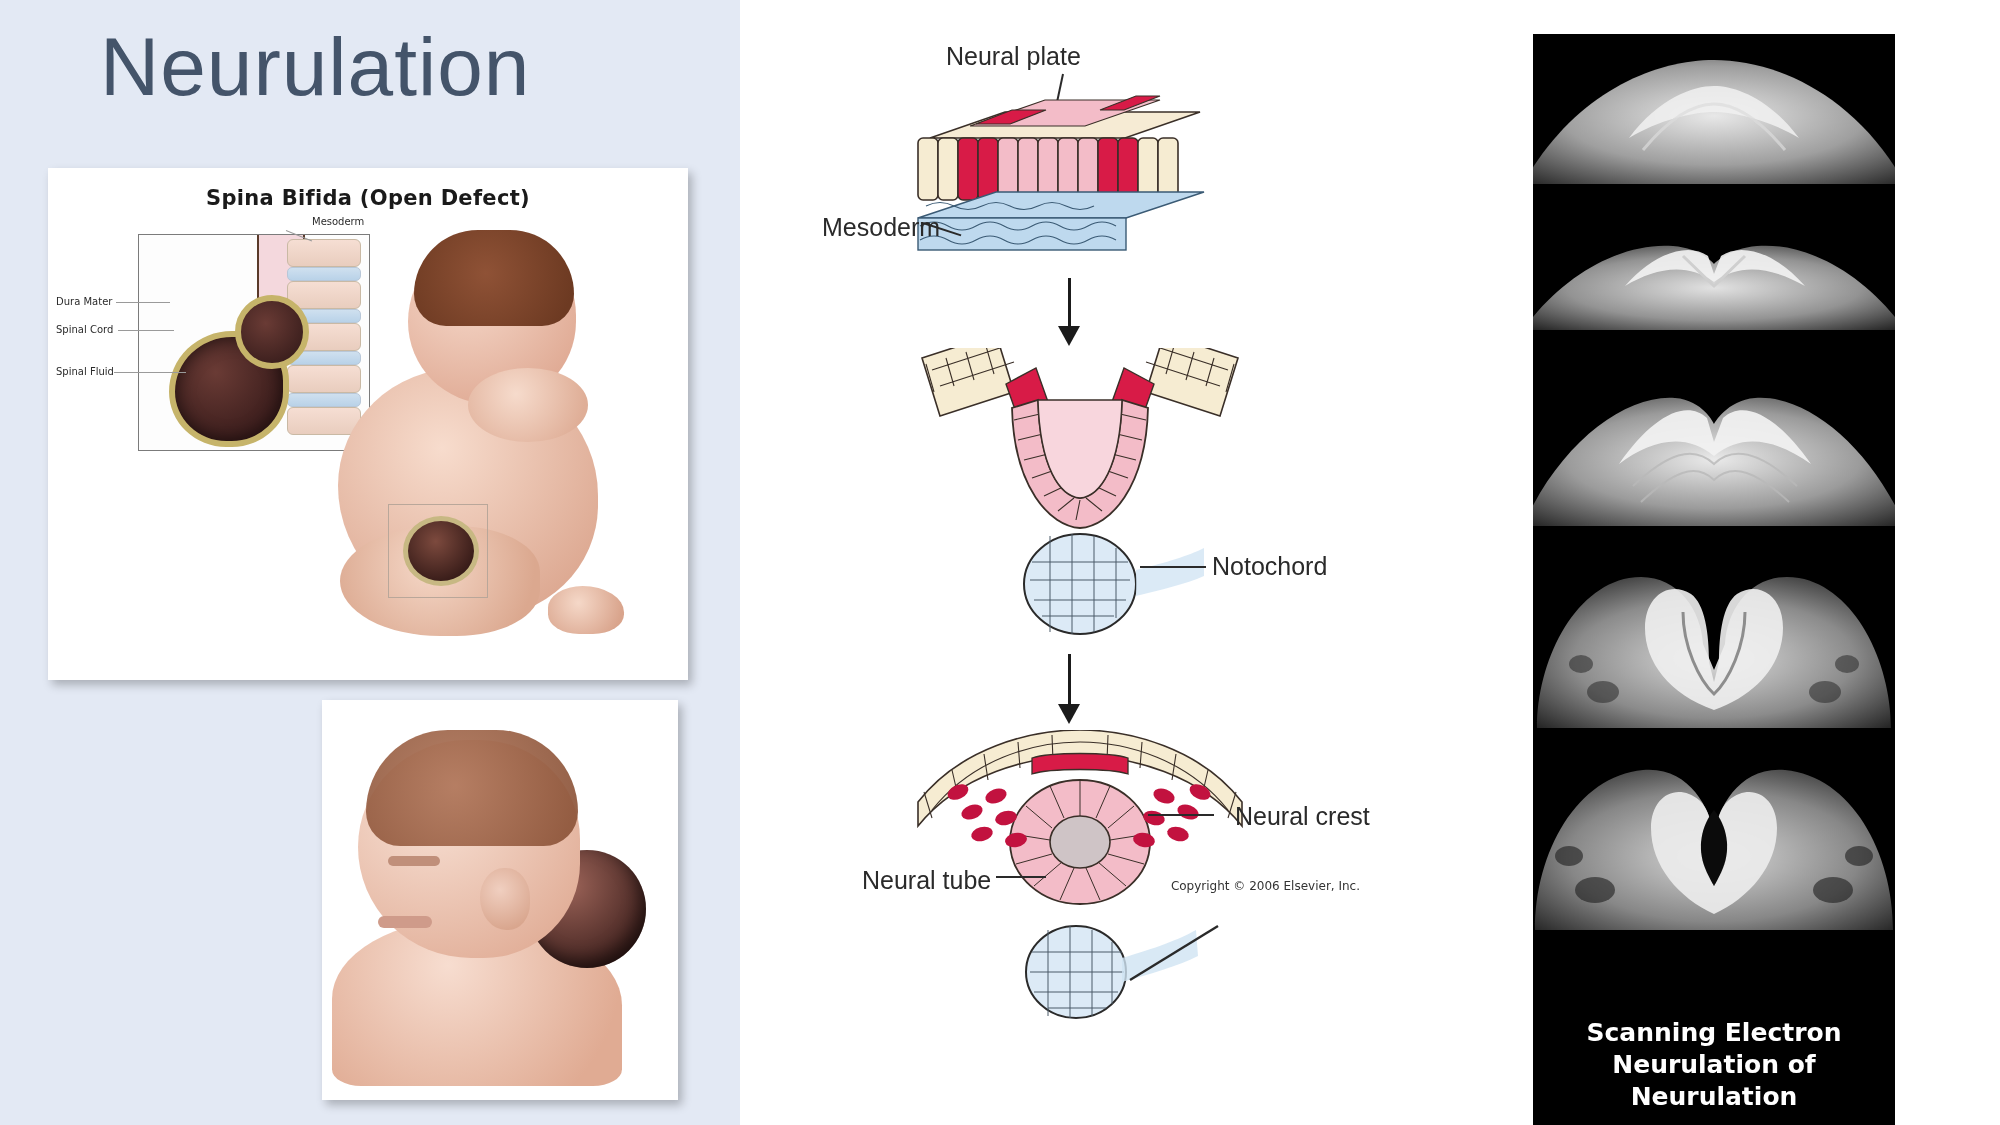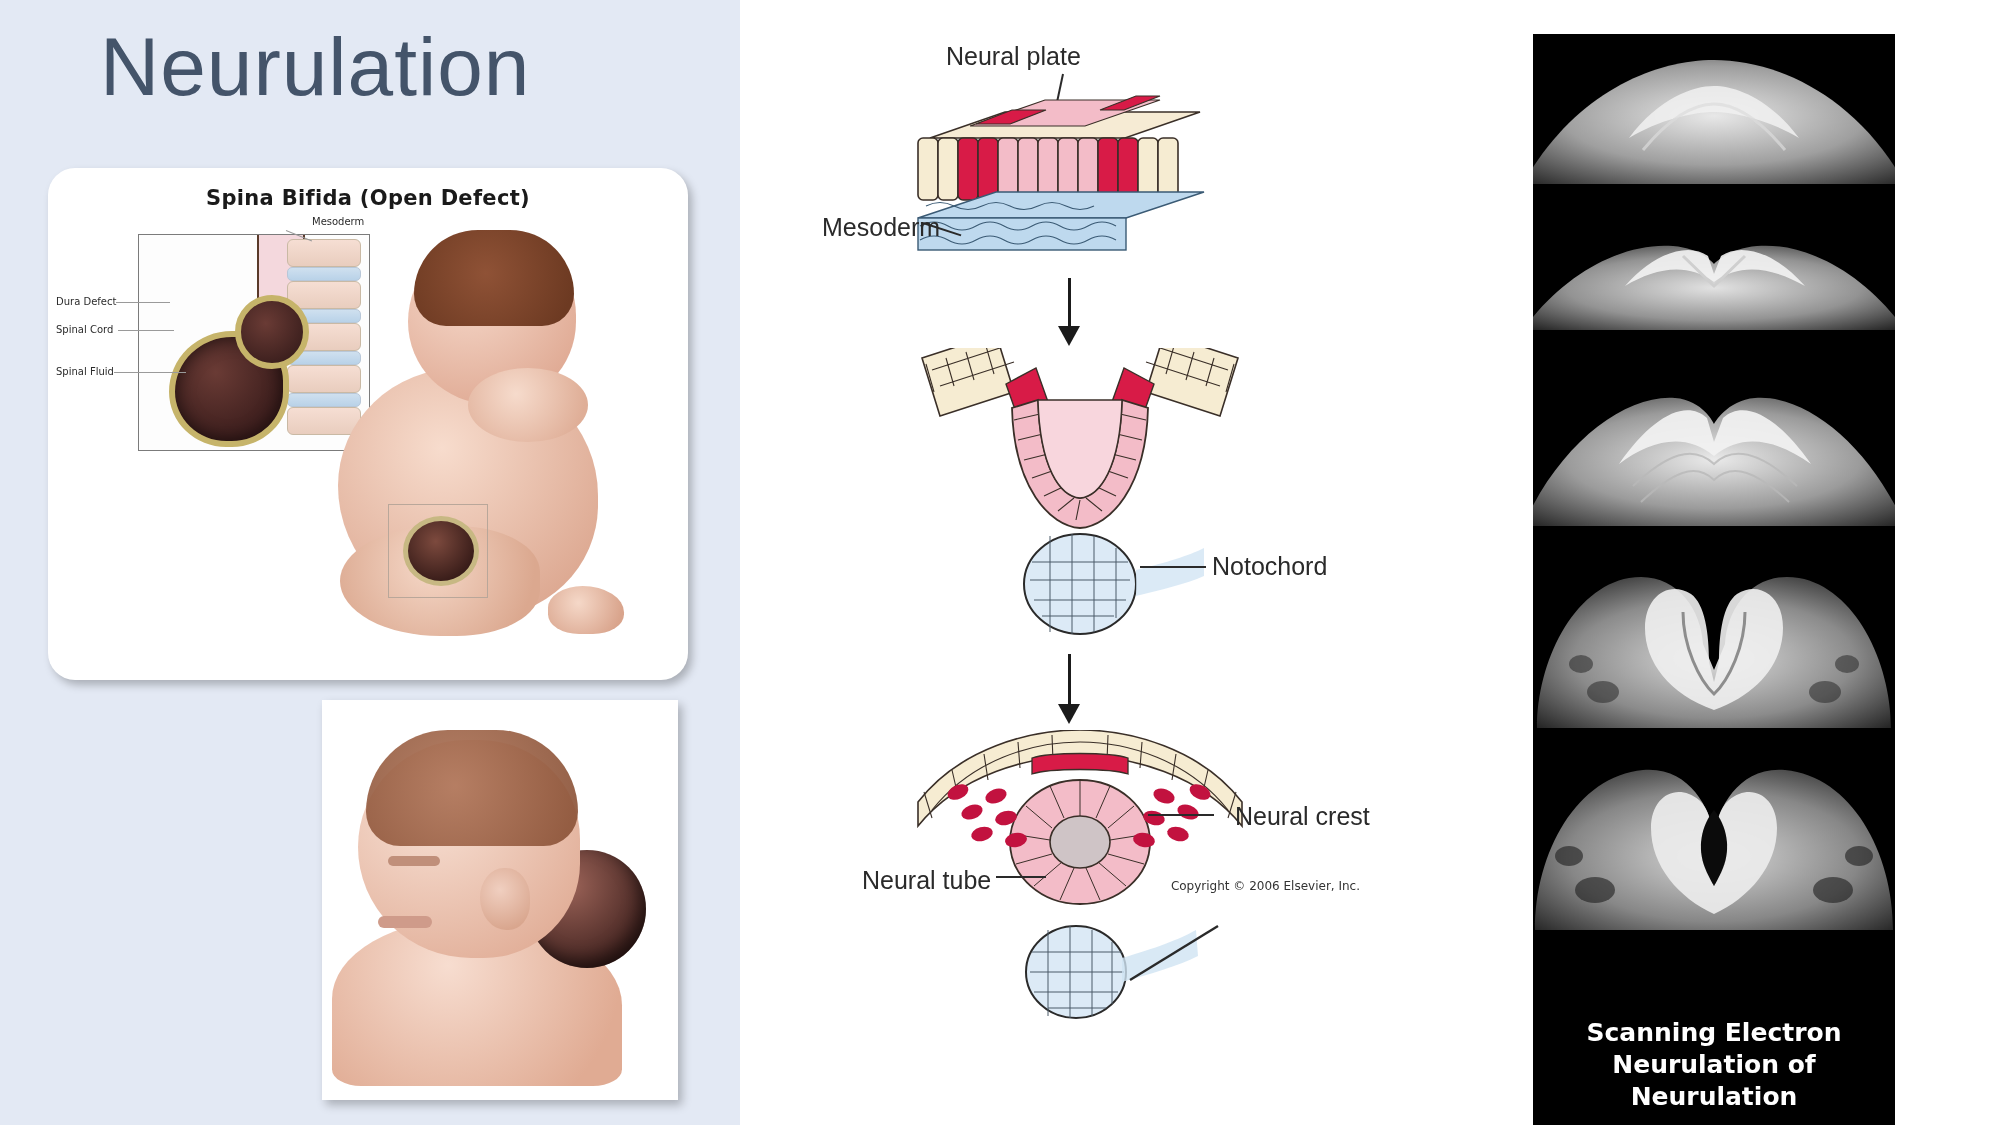--- a/index.html
+++ b/index.html
@@ -16,21 +16,21 @@
   .title{
     position:absolute;left:100px;top:22px;
     font-size:82px;font-weight:400;color:#44546a;
     letter-spacing:1px;line-height:1.1;white-space:nowrap;
   }
 
   
   .photo{position:absolute;background:#ffffff;box-shadow:4px 5px 9px rgba(0,0,0,.25);overflow:hidden;}
 
   
-  #spina{left:48px;top:168px;width:640px;height:512px;border-radius:27px;}
+  #spina{left:48px;top:168px;width:640px;height:512px;}
   .sb-title{
     position:absolute;left:0;right:0;top:18px;text-align:center;
     font-family:"DejaVu Sans",sans-serif;
     font-size:21px;font-weight:700;color:#1a1a1a;letter-spacing:.3px;
   }
   .sb-box{position:absolute;left:90px;top:66px;width:230px;height:215px;border:1.5px solid #7b7b7b;background:#fdfdfd;overflow:hidden;}
   .sb-lab{position:absolute;font-family:"DejaVu Sans",sans-serif;font-size:10px;color:#2b2b2b;white-space:nowrap;}
   .lead{position:absolute;background:#9a9a9a;height:1px;transform-origin:left center;}
   
   .vert{position:absolute;right:8px;width:72px;height:26px;border:1px solid #c9b9a4;border-radius:6px;
@@ -114,21 +114,21 @@
       <div class="disc" style="top:74px"></div>
       <div class="vert" style="top:88px"></div>
       <div class="disc" style="top:116px"></div>
       <div class="vert" style="top:130px"></div>
       <div class="disc" style="top:158px"></div>
       <div class="vert" style="top:172px"></div>
       <div class="sb-sac"></div>
       <div class="sb-sac2"></div>
     </div>
 
-    <div class="sb-lab" style="left:8px;top:128px">Dura Defect</div>
+    <div class="sb-lab" style="left:8px;top:128px">Dura Mater</div>
     <div class="sb-lab" style="left:8px;top:156px">Spinal Cord</div>
     <div class="sb-lab" style="left:8px;top:198px">Spinal Fluid</div>
     <div class="sb-lab" style="left:264px;top:48px">Mesoderm</div>
 
     <div class="lead" style="left:68px;top:134px;width:54px;"></div>
     <div class="lead" style="left:70px;top:162px;width:56px;"></div>
     <div class="lead" style="left:66px;top:204px;width:72px;"></div>
     <div class="lead" style="left:238px;top:62px;width:28px;transform:rotate(22deg);"></div>
 
     <div class="baby" id="bb-body"></div>

